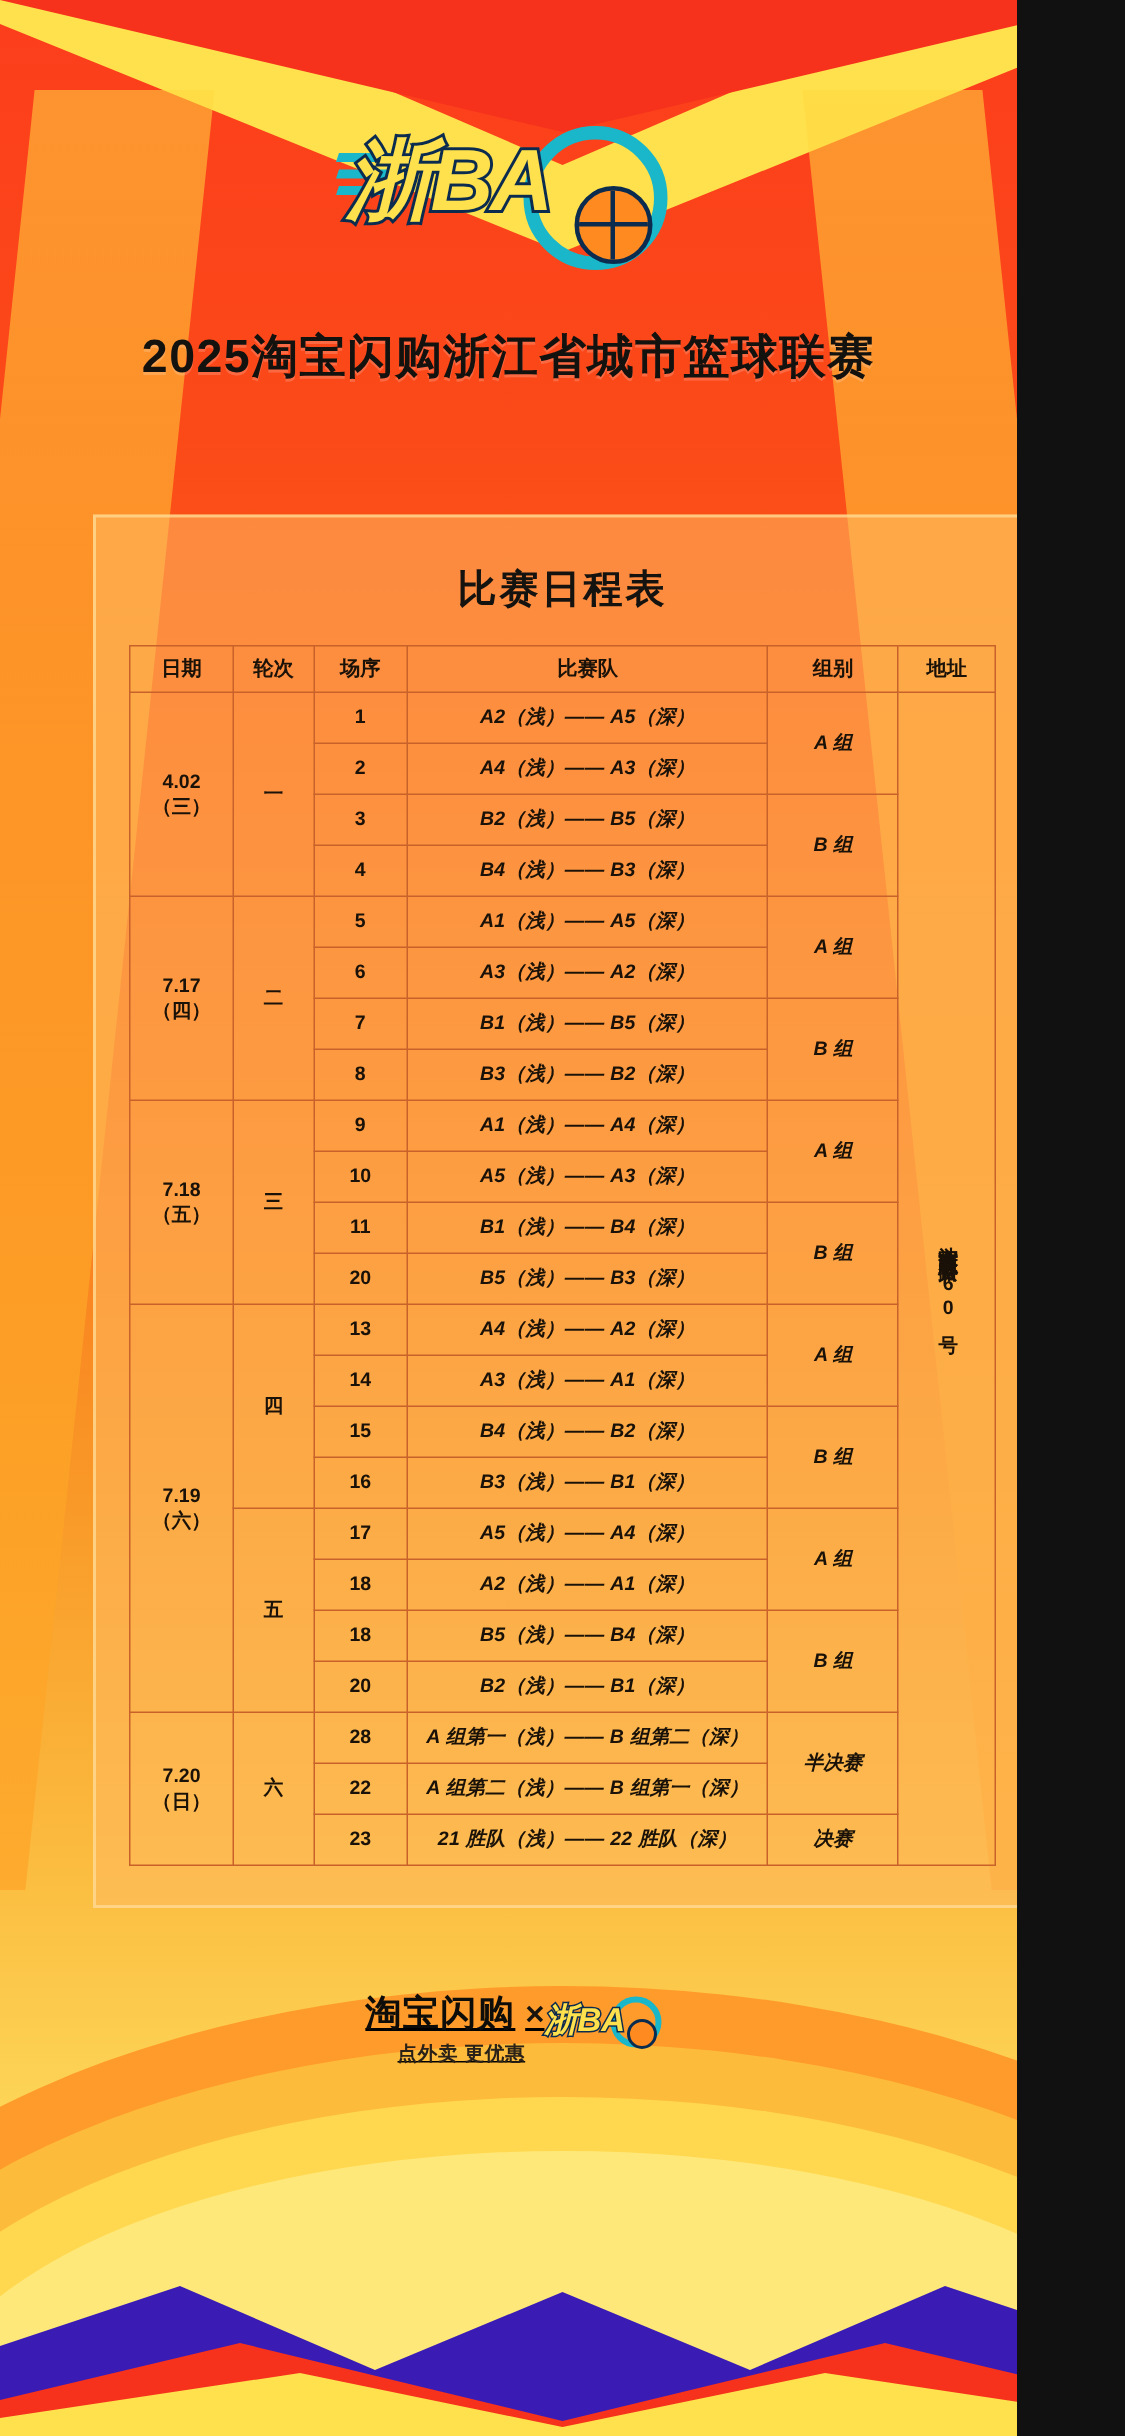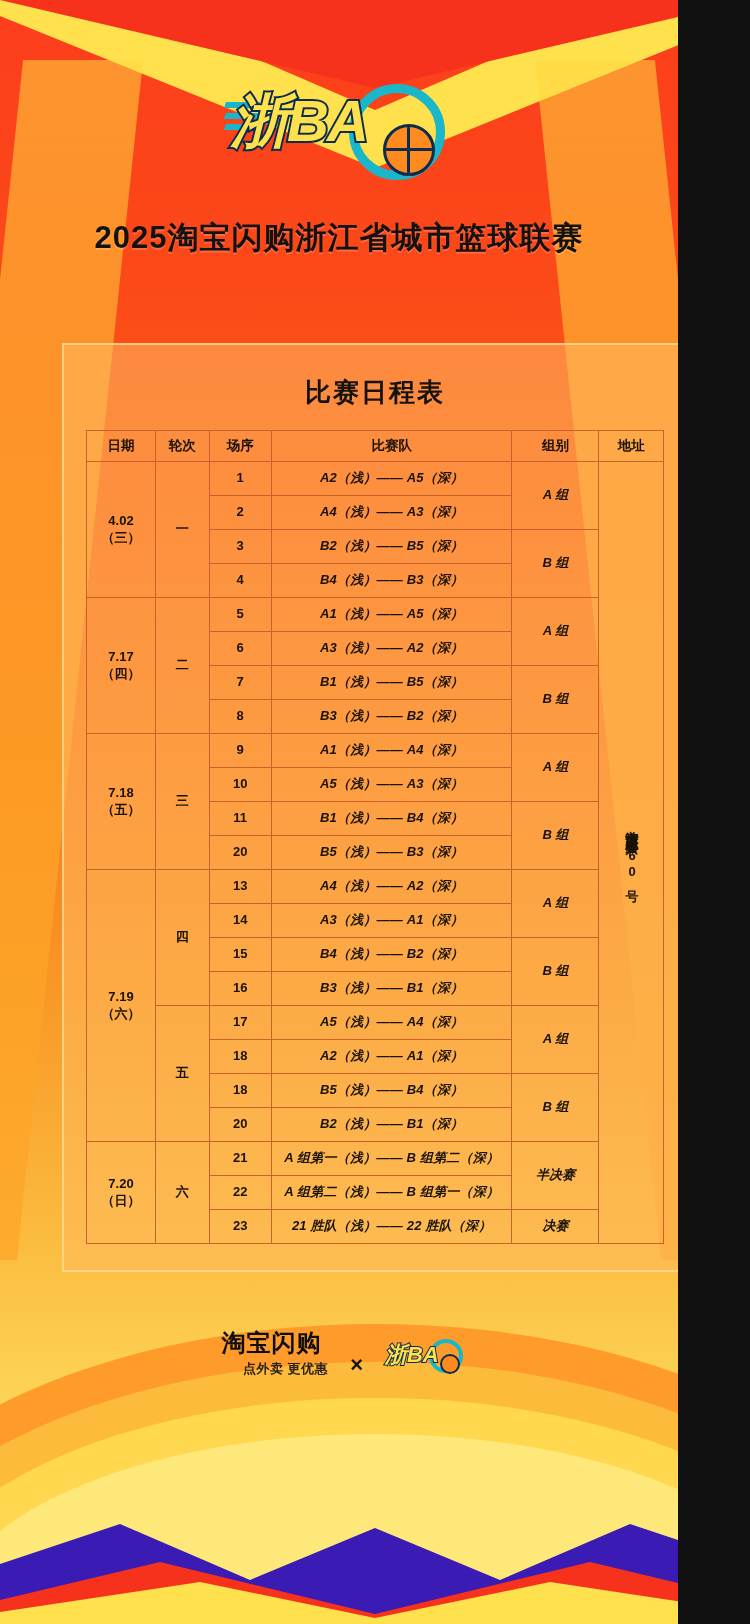--- a/index.html
+++ b/index.html
@@ -230,22 +230,23 @@
     line-height: 1.45;
   }
 
   
   .footer-brand {
     position: absolute;
     left: 0; right: 0;
     top: 1330px;
     display: flex;
     justify-content: center;
-    align-items: flex-end;
-    gap: 22px;
+    align-items: flex-start;
+    gap: 0;
+    text-decoration: underline;
   }
   .fb-text { text-align: center; }
   .fb-main {
     font-size: 24px;
     font-weight: 900;
     color: #0f0d0a;
     letter-spacing: 1px;
     line-height: 1.1;
   }
   .fb-sub {
@@ -462,21 +463,21 @@
           <td class="no-cell">20</td>
           <td class="match-cell">B2（浅）—— B1（深）</td>
         </tr>
 
         <tr>
           <td class="date-cell" rowspan="3">
             <div>7.20</div>
             <div>（日）</div>
           </td>
           <td class="round-cell" rowspan="3">六</td>
-          <td class="no-cell">21</td>
+          <td class="no-cell">28</td>
           <td class="match-cell">A 组第一（浅）—— B 组第二（深）</td>
           <td class="group-cell" rowspan="2">半决赛</td>
         </tr>
         <tr>
           <td class="no-cell">22</td>
           <td class="match-cell">A 组第二（浅）—— B 组第一（深）</td>
         </tr>
         <tr>
           <td class="no-cell">23</td>
           <td class="match-cell">21 胜队（浅）—— 22 胜队（深）</td>

